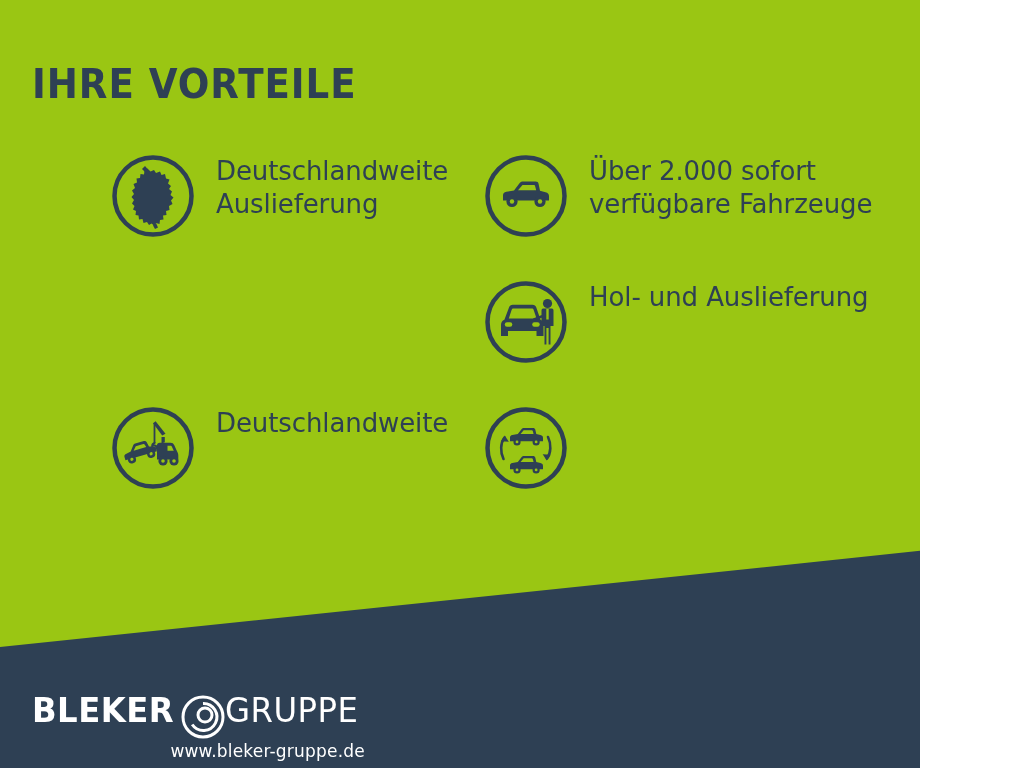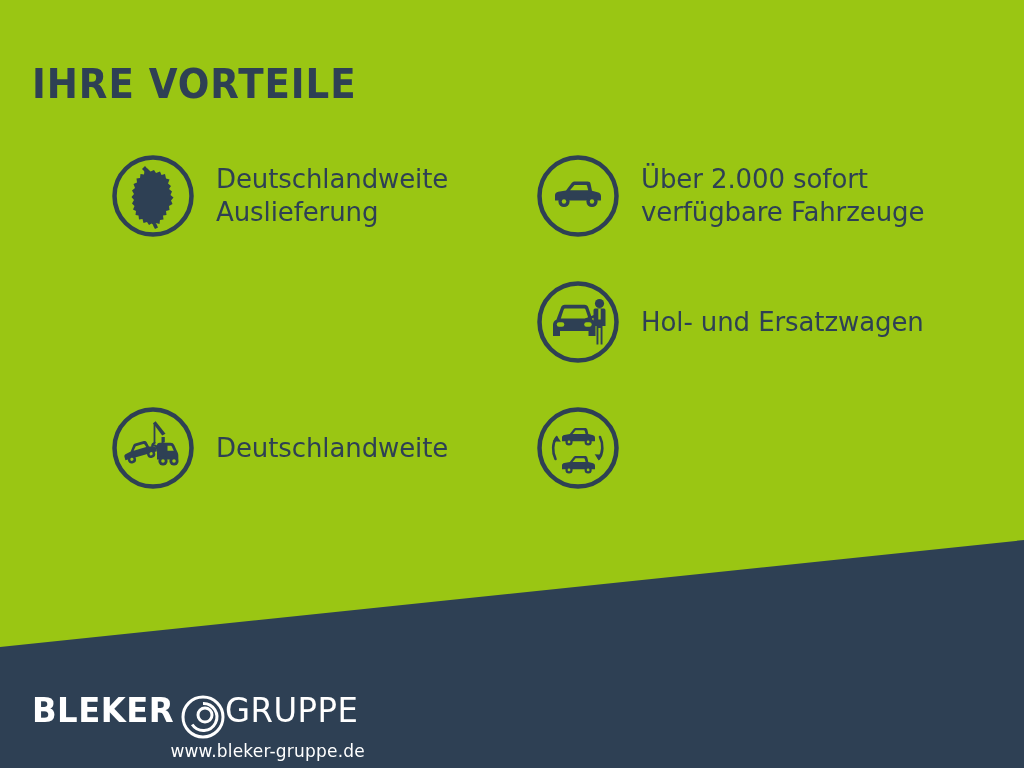--- a/index.html
+++ b/index.html
@@ -6,21 +6,21 @@
   * { margin:0; padding:0; box-sizing:border-box; }
 
   html, body {
     width:1024px; height:768px;
     overflow:hidden;
     font-family:"DejaVu Sans", sans-serif;
   }
 
   #slide {
     position:relative;
-    width:1024px; height:768px;
+    width:920px; height:768px;
     background:#9ac613;
     overflow:hidden;
   }
 
   
   #footer-band {
     position:absolute;
     left:0; top:0;
     width:1024px; height:768px;
     background:#2e4054;
@@ -52,25 +52,25 @@
     z-index:3;
   }
   .benefit-row {
     position:relative;
     height:126px;
   }
   .benefit {
     position:absolute;
     top:0;
     display:flex;
-    align-items:center;
+    align-items:flex-start;
     gap:22px;
   }
   .benefit.col-left  { left:112px; }
-  .benefit.col-right { left:537px; }
+  .benefit.col-right { left:485px; }
 
   .benefit-icon {
     flex:0 0 auto;
     width:82px; height:82px;
     display:block;
   }
   .benefit-label {
     font-family:"DejaVu Sans", sans-serif;
     font-size:26px;
     line-height:1.26;
@@ -187,21 +187,21 @@
           <rect x="19.8" y="41.3" width="7.5" height="4.4" rx="2.2" fill="#9ac613"></rect>
           <rect x="47.2" y="41.3" width="7.5" height="4.4" rx="2.2" fill="#9ac613"></rect>
 
           <circle cx="62.5" cy="22.5" r="4.6" fill="#2e4054"></circle>
           <path fill="#2e4054" d="M56.5 29.5 C56.5 28.2 57.4 27.6 58.8 27.6 L66.2 27.6
             C67.6 27.6 68.5 28.2 68.5 29.5 L68.5 45 L65.5 45 L65.5 63.5 L63.6 63.5 L63.6 47
             L61.4 47 L61.4 63.5 L59.5 63.5 L59.5 45 L56.5 45 Z"></path>
           <path fill="#9ac613" d="M61.3 28 L63.7 28 L63.7 38.5 L61.3 38.5 Z"></path>
           <path fill="#2e4054" d="M56.8 34 L48 37.5 L48.7 39.8 L57.5 36.6 Z"></path>
         </svg>
-        <div class="benefit-label">Hol- und Ersatzwagen</div>
+        <div class="benefit-label">Hol- und Auslieferung</div>
       </div>
 
     </div>
 
     <div class="benefit-row">
 
       <div class="benefit col-left">
         <svg class="benefit-icon" viewBox="0 0 82 82">
           <circle cx="41" cy="41" r="38.5" fill="none" stroke="#2e4054" stroke-width="4.5"></circle>
 

